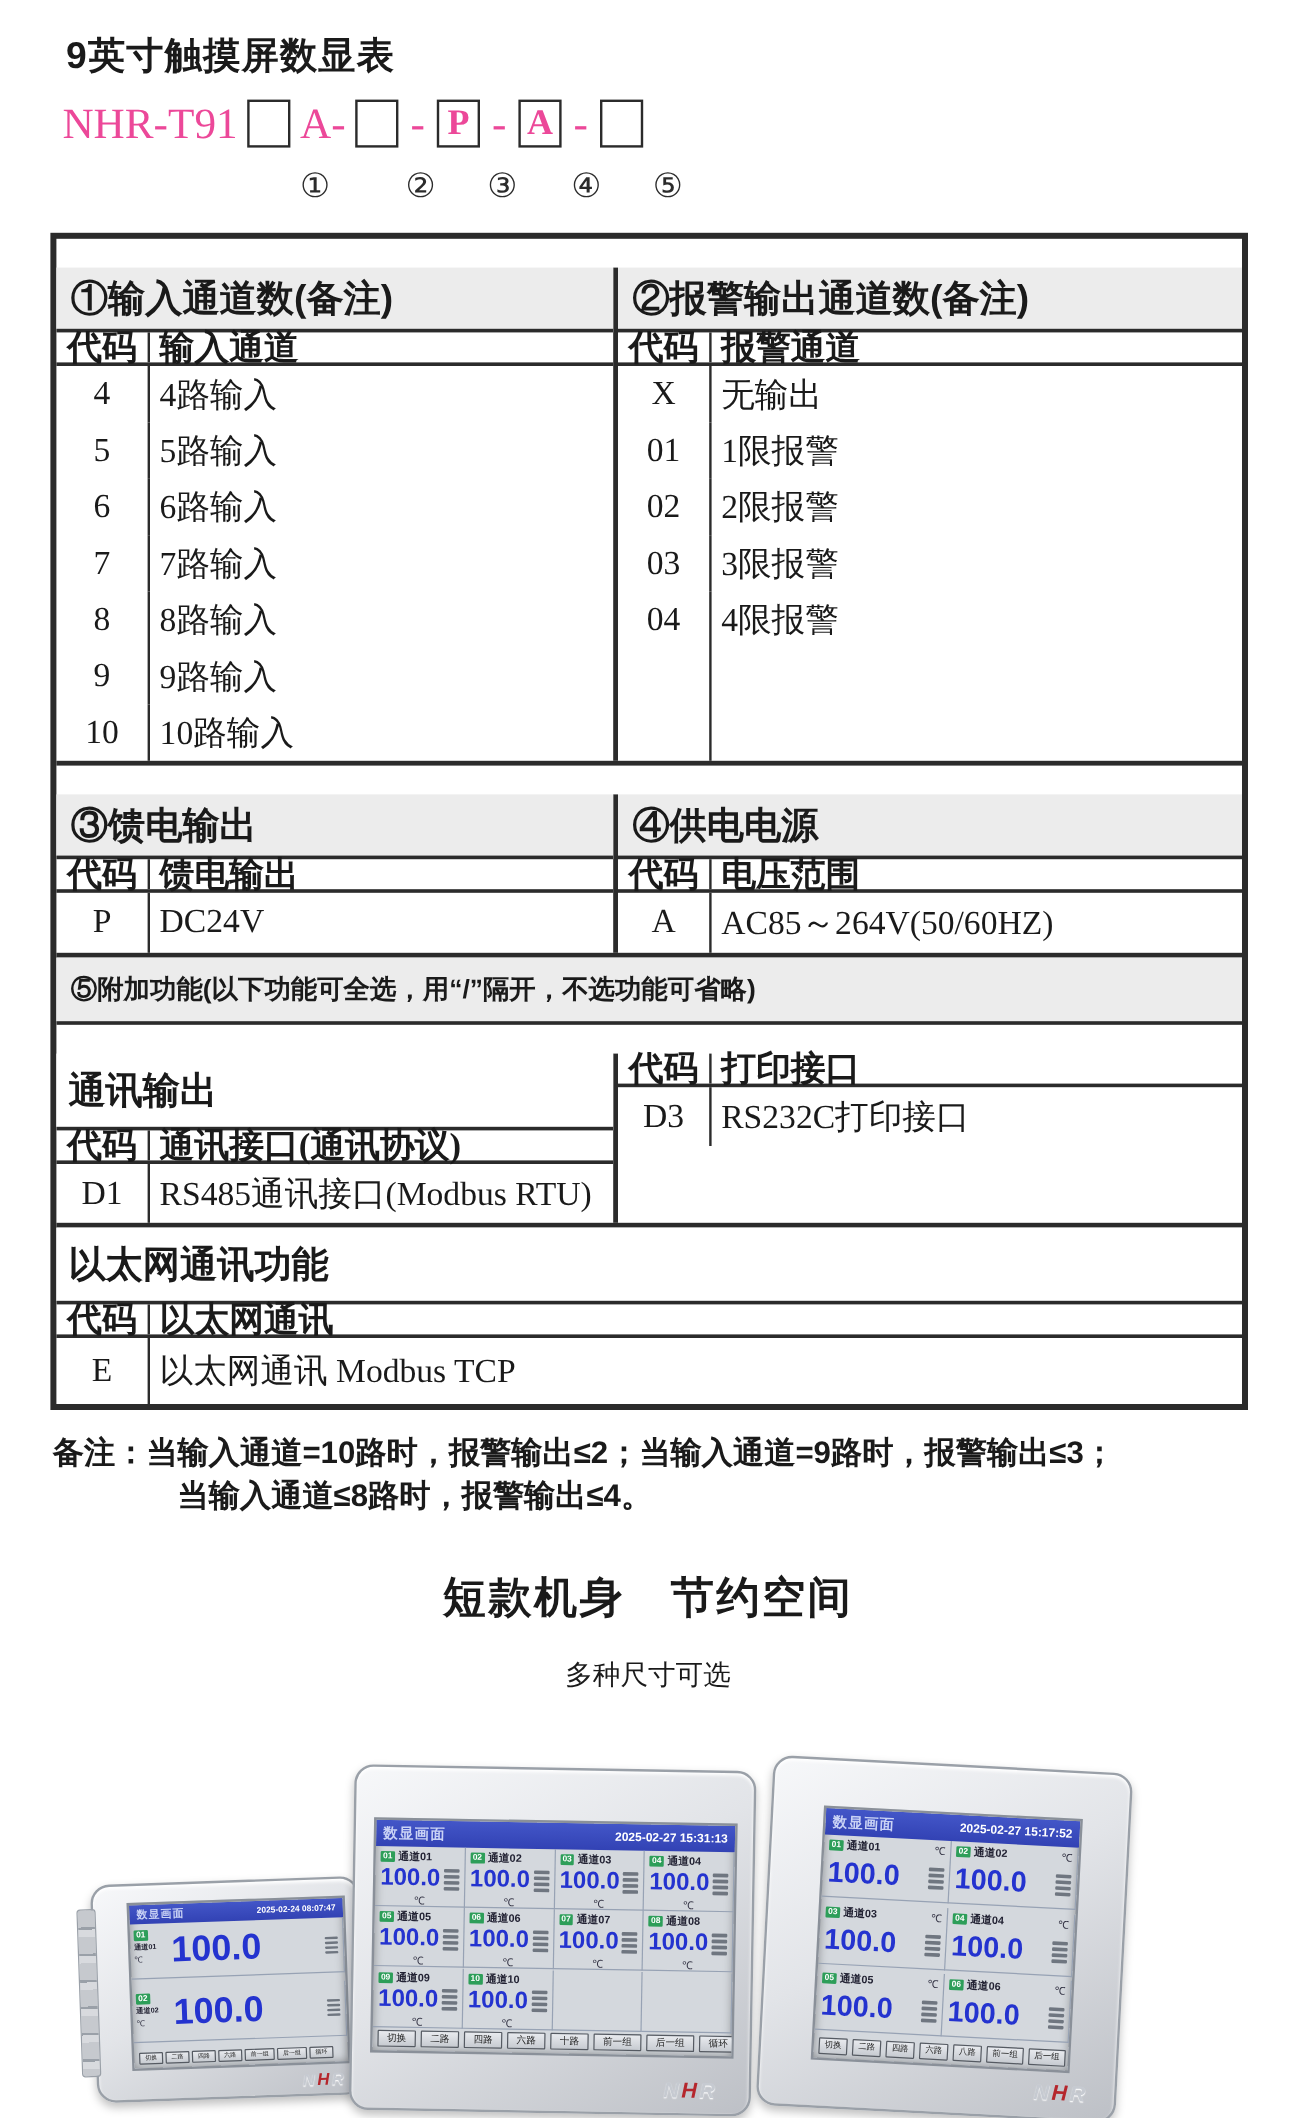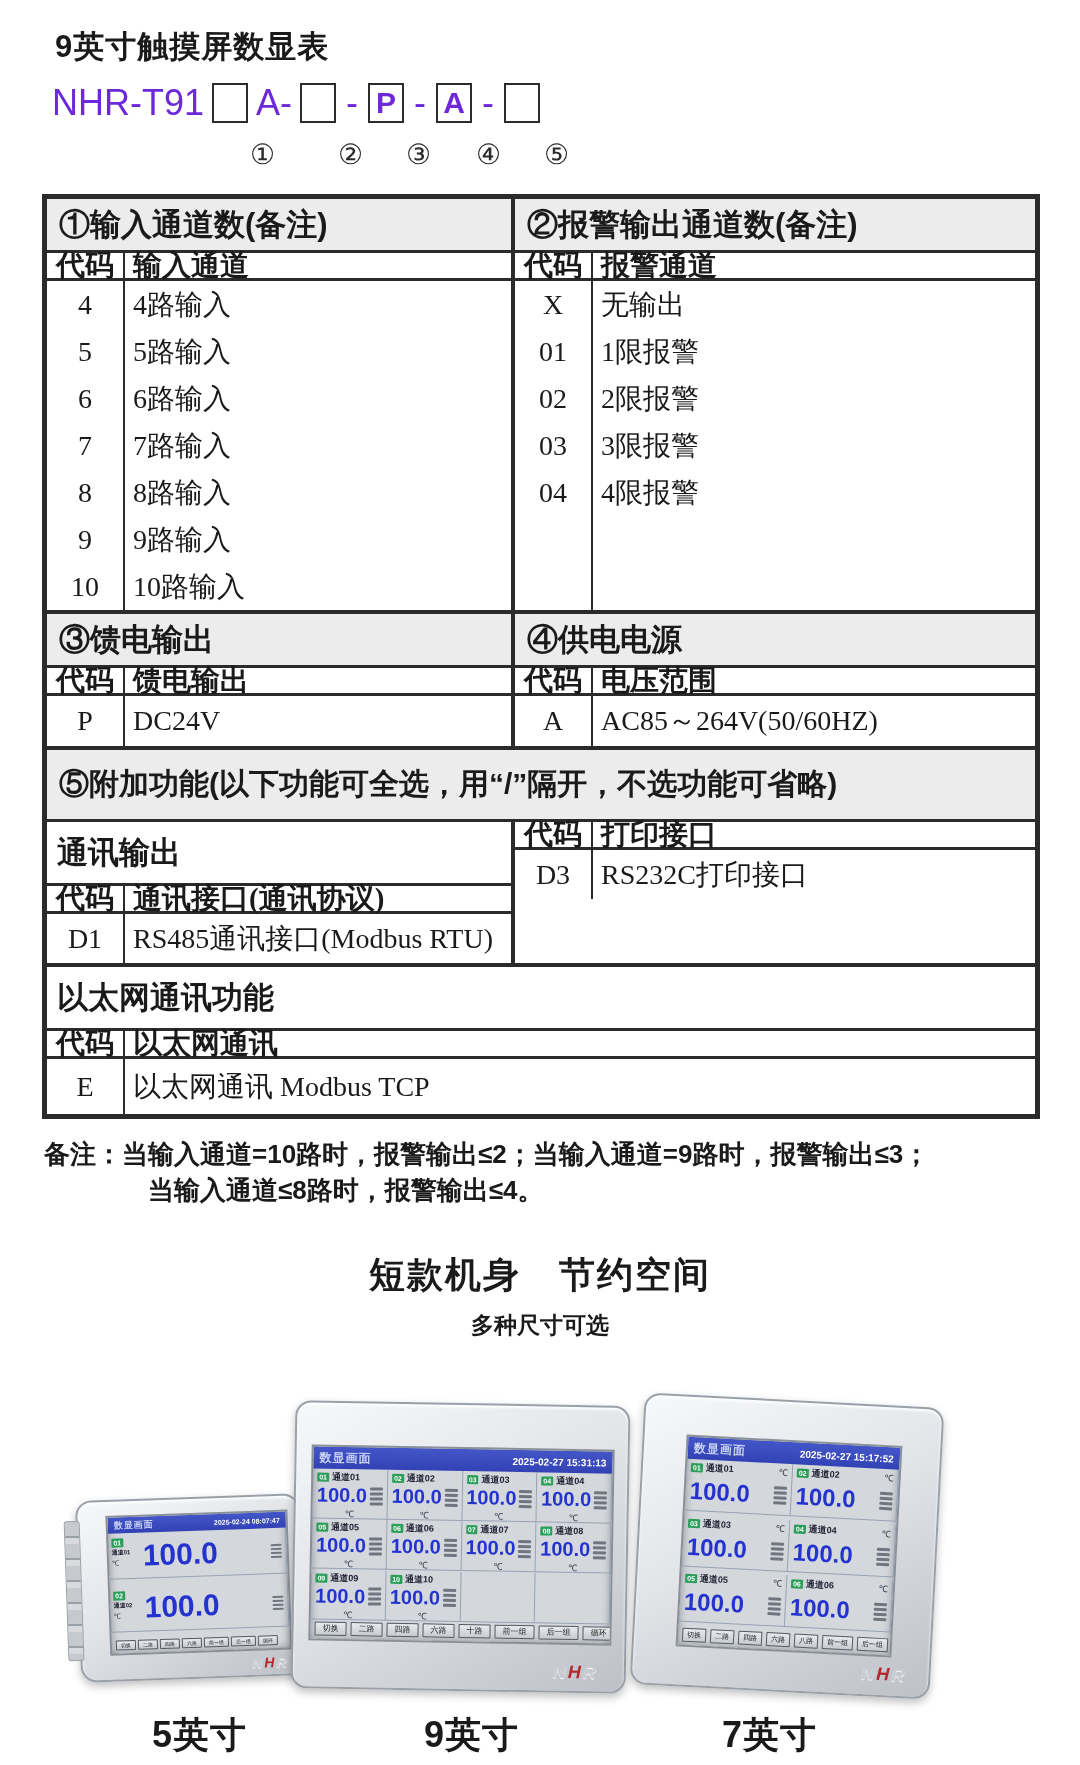--- a/index.html
+++ b/index.html
@@ -2,59 +2,59 @@
 <html><head>
 <meta charset="utf-8">
 <style>
   * { margin:0; padding:0; box-sizing:border-box; }
   html,body { width:1080px; background:#ffffff; font-family:"Liberation Sans", sans-serif; color:#1a1a1a; }
   .page { position:relative; width:1080px; height:1765px; overflow:hidden; background:#fff; }
 
   
   .doc-title { margin:26px 0 0 55px; font-size:31px; font-weight:bold; letter-spacing:1px; }
   .model-line { position:relative; margin:14px 0 0 52px; height:102px; }
-  .model-main { display:flex; align-items:center; font-size:36px; font-weight:500; color:#6d28d9; }
+  .model-main { display:flex; align-items:center; font-size:36px; font-weight:500; color:#ec4899;font-family:Liberation Serif, serif; }
   .mbox { display:inline-flex; align-items:center; justify-content:center; width:36px; height:40px;
           border:2px solid #2b2b2b; margin:0 8px; font-size:30px; font-weight:bold; }
   .mdash { margin:0 2px; }
   .circle { position:absolute; top:56px; font-size:28px; color:#2b2b2b; font-family:"Liberation Serif", serif; }
   .c1{left:198px;} .c2{left:286px;} .c3{left:354px;} .c4{left:424px;} .c5{left:492px;}
 
   
   .spec-table { width:998px; margin:10px 0 0 42px; border:5px solid #2b2b2b; display:flex; flex-direction:column;
                 font-family:"Liberation Serif", serif; }
   .half-row { display:flex; border-bottom:4px solid #2b2b2b; }
-  .half { display:flex; flex-direction:column; }
+  .half { display:flex; flex-direction:column;margin-top:24px; }
   .half.left { width:468px; border-right:4px solid #2b2b2b; }
   .half.right { flex:1; }
   .sec-header { background:#ececec; border-bottom:3px solid #2b2b2b; height:54px; display:flex; align-items:center;
                 padding-left:12px; font-size:31px; font-weight:bold; font-family:"Liberation Sans", sans-serif; }
   .plain-header { background:#fff; border-bottom:3px solid #2b2b2b; height:64px; display:flex; align-items:center;
                   padding-left:10px; font-size:31px; font-weight:bold; font-family:"Liberation Sans", sans-serif; }
-  .full-header { background:#ececec; border-bottom:3px solid #2b2b2b; height:72px; display:flex; align-items:center;
-                 padding-left:12px; font-size:30px; font-weight:bold; font-family:"Liberation Sans", sans-serif; }
+  .full-header { background:#ececec; border-bottom:3px solid #2b2b2b; height:56px; display:flex; align-items:center;
+                 padding-left:12px; font-size:22px; font-weight:bold; font-family:"Liberation Sans", sans-serif; }
   .sub-row { display:flex; border-bottom:3px solid #2b2b2b; height:28px; font-size:29px; font-weight:bold; }
   .td { display:flex; align-items:center; }
   .td.code { width:78px; border-right:2px solid #2b2b2b; justify-content:center; flex-shrink:0; }
   .td.desc { flex:1; padding-left:8px; }
   .rows { display:flex; flex-direction:column; }
   .tr { display:flex; font-size:28px; }
   .sec12 .tr { height:47px; }
   .sec34 .tr { height:50px; }
   .commrow .tr { height:49px; }
   .eth .tr { height:55px; }
   .tr.fill { flex:1; height:auto; }
 
   
   .notes { margin:18px 0 18px 44px; font-size:26px; font-weight:bold; line-height:1.38; }
   .notes .indent { padding-left:104px; }
 
   
   .promo-heading { margin-top:42px; text-align:center; font-size:36px; font-weight:bold; letter-spacing:2px; }
-  .promo-sub { margin-top:10px; text-align:center; font-size:23px; font-weight:bold; }
+  .promo-sub { margin-top:24px; text-align:center; font-size:23px; font-weight:normal; }
 
   
   .stage { position:relative; width:1080px; height:450px; margin-top:4px; }
   .device { position:absolute; background:linear-gradient(150deg,#f7f8fa 0%,#e2e4e8 45%,#bdc0c6 100%);
             border:2px solid #9aa0a8; border-radius:16px;
             box-shadow:0 4px 8px rgba(0,0,0,0.25), inset 0 2px 3px #ffffff; }
   .screen { position:absolute; background:#d4d8dd; border:2px solid #8a9099;
             box-shadow:inset 0 0 8px rgba(0,0,0,0.35); display:flex; flex-direction:column; overflow:hidden; }
   .scr-head { height:22px; background:linear-gradient(#4356c8,#3242b4); display:flex; align-items:center;
               justify-content:space-between; padding:0 6px; flex-shrink:0; }

